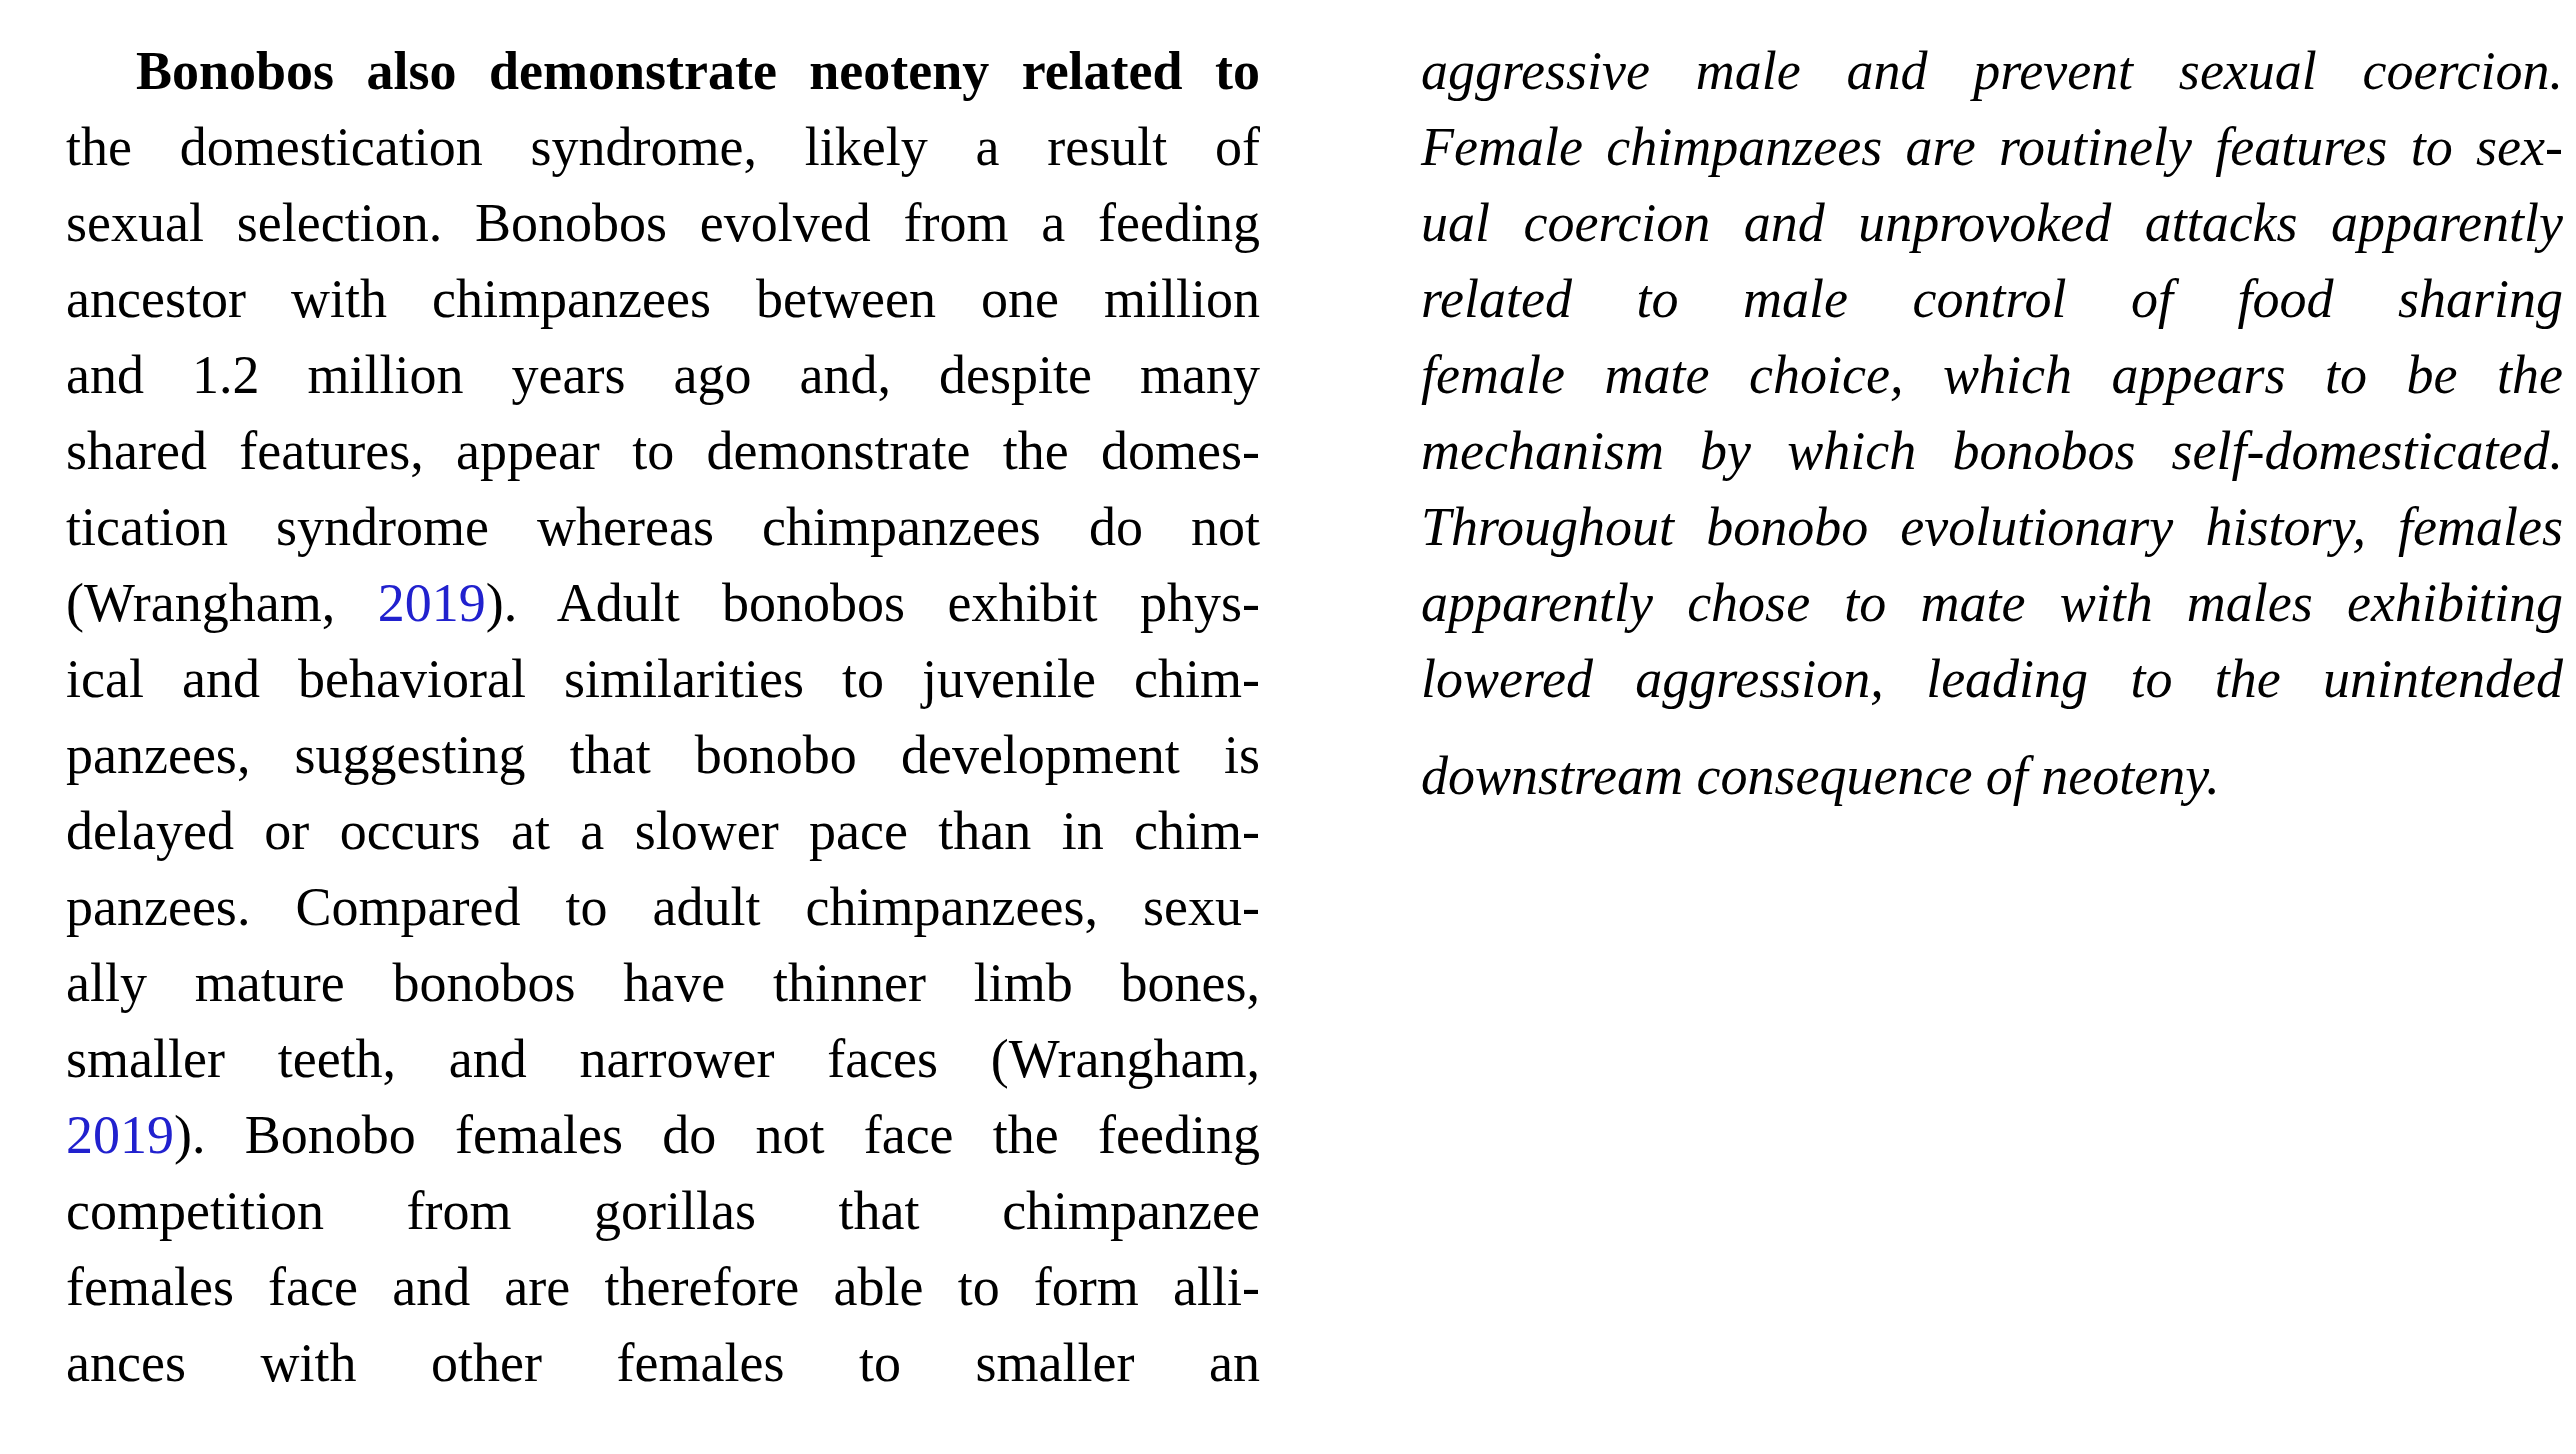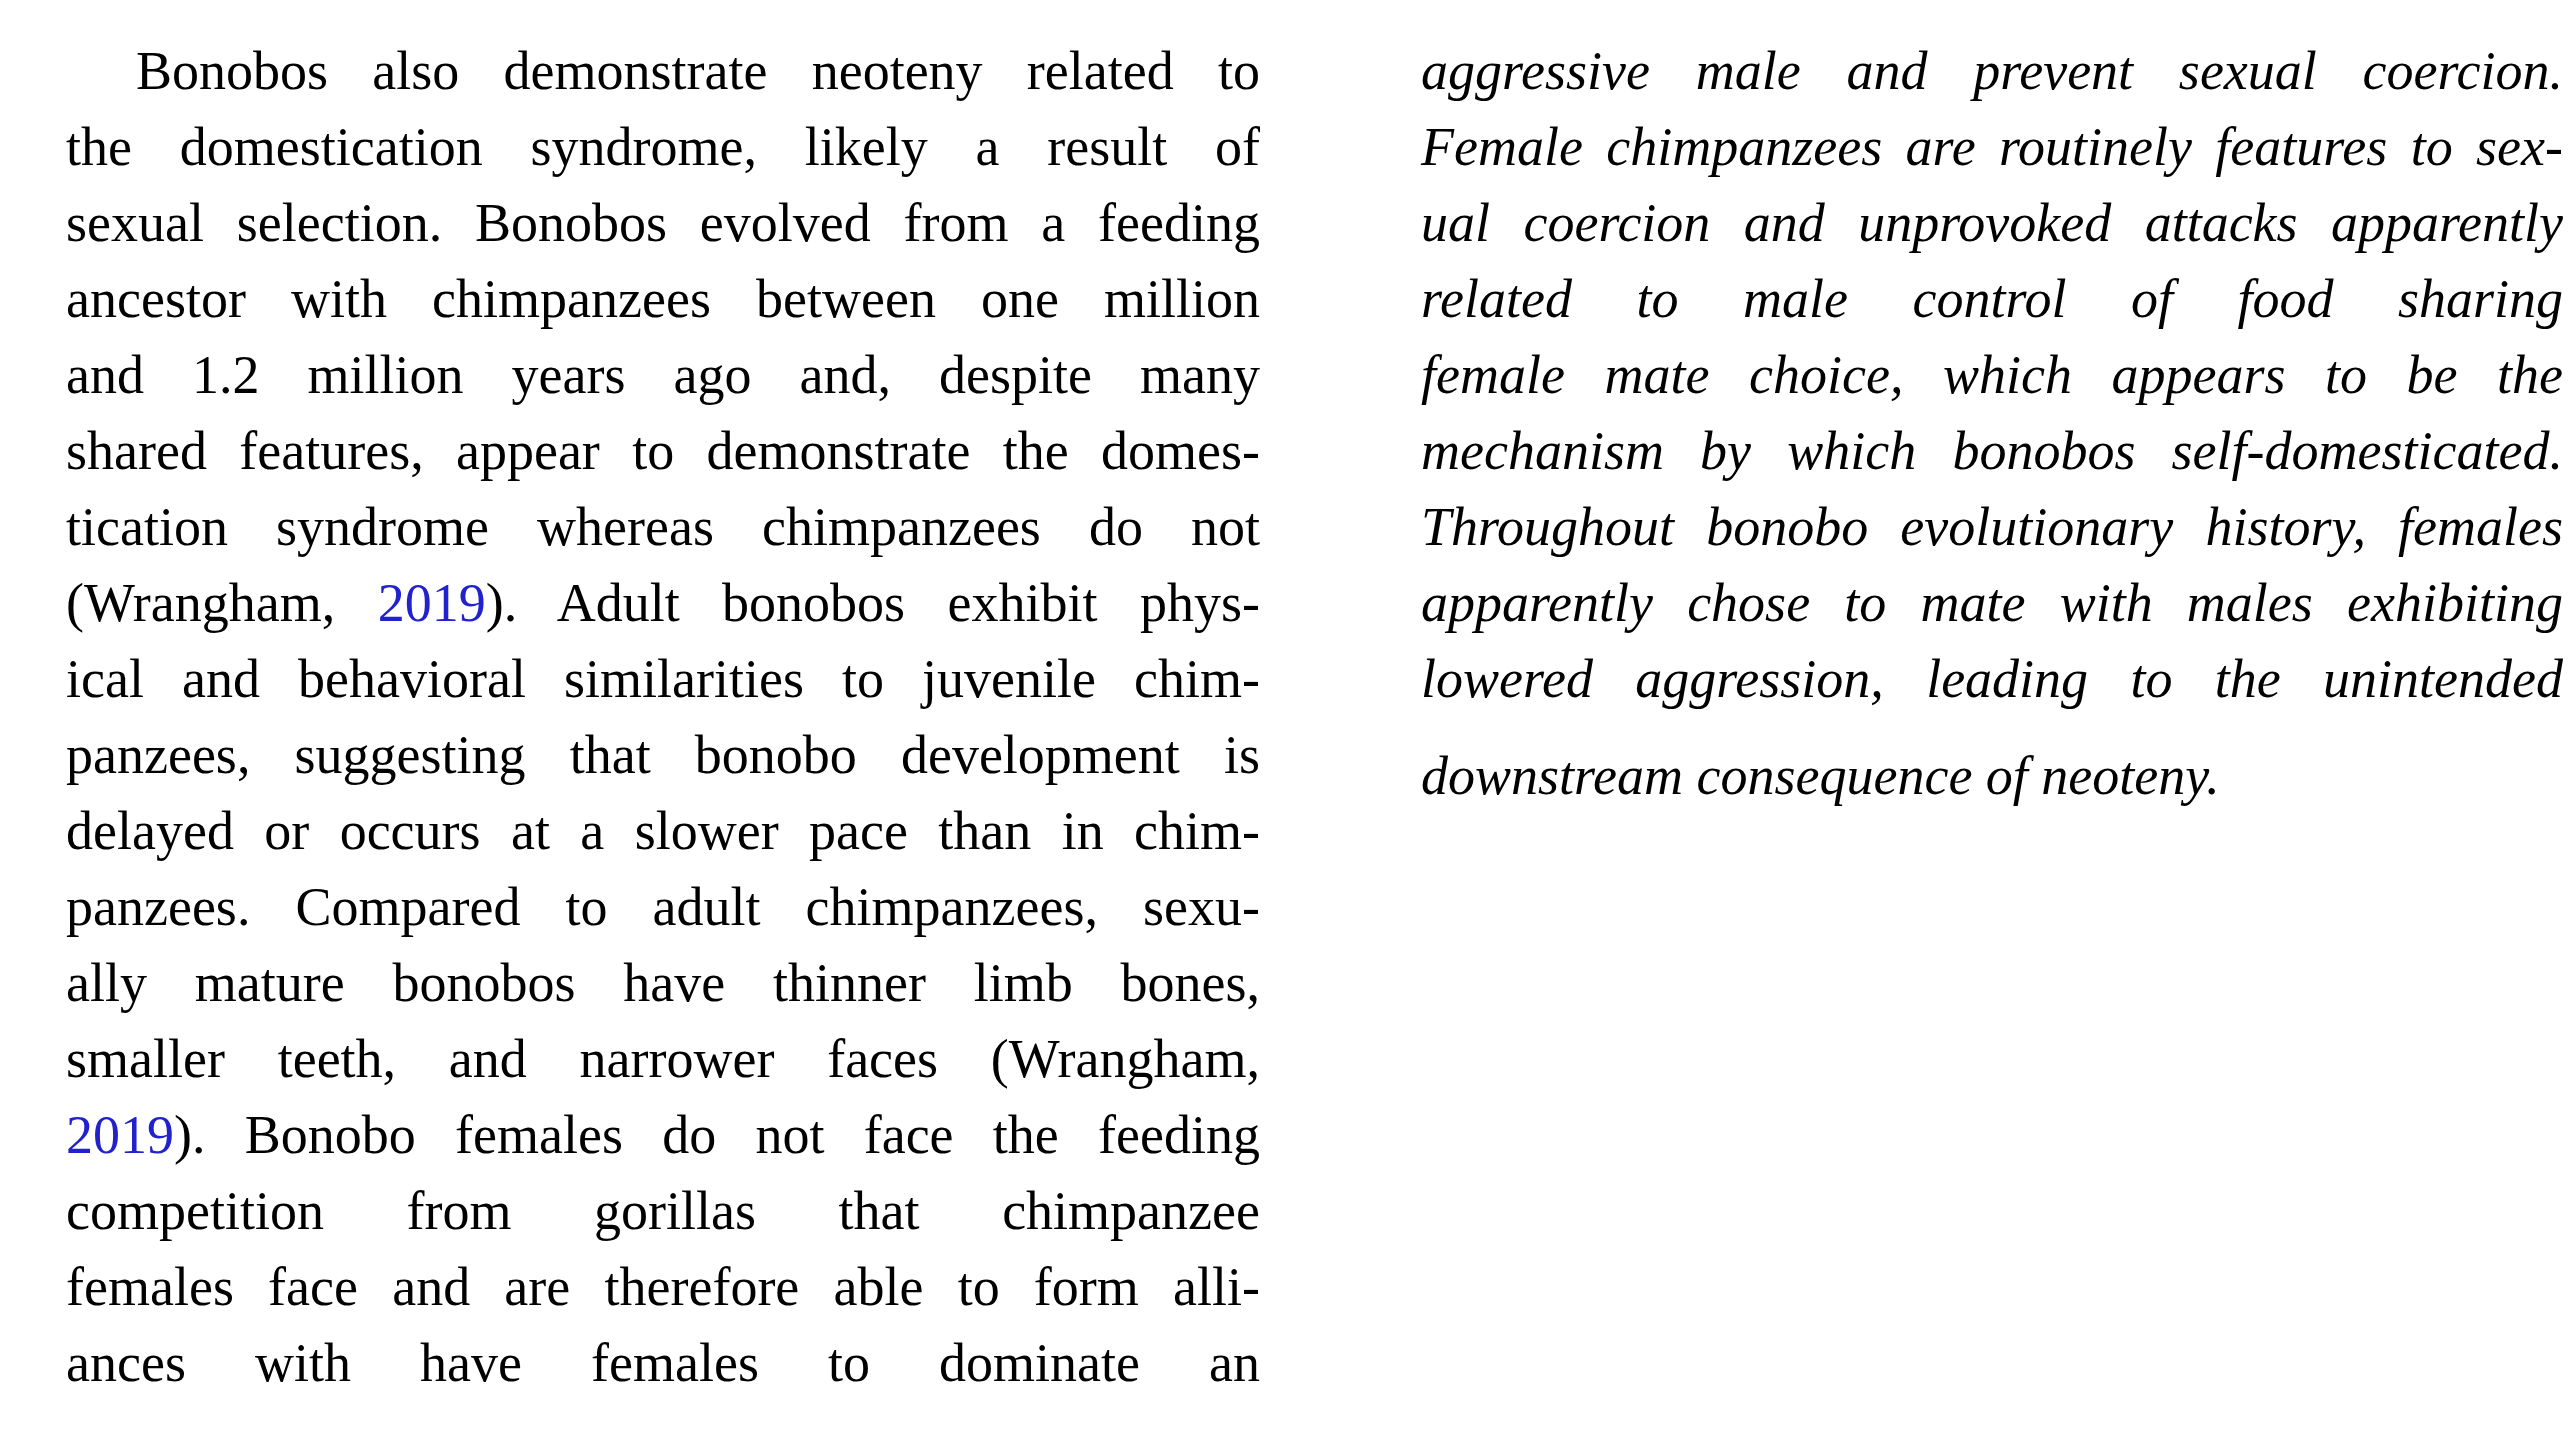--- a/index.html
+++ b/index.html
@@ -34,20 +34,21 @@
   .line {
     text-align: justify;
     text-align-last: justify;
   }
   .line.para-end {
     text-align-last: left;
     margin-top: 21px;
   }
   .line.indent {
     padding-left: 70px;
+    font-weight: bold;
   }
   .cite-link {
     color: #2121CE;
     text-decoration: none;
     cursor: pointer;
   }
 </style>
 </head>
 <body style="background: rgb(255, 255, 255);">
 
@@ -62,21 +63,21 @@
     <div class="line"><span>(Wrangham, </span><span class="cite-link" style="color: rgb(33, 33, 206);">2019</span><span>). Adult bonobos exhibit phys-</span></div>
     <div class="line"><span>ical and behavioral similarities to juvenile chim-</span></div>
     <div class="line"><span>panzees, suggesting that bonobo development is</span></div>
     <div class="line"><span>delayed or occurs at a slower pace than in chim-</span></div>
     <div class="line"><span>panzees. Compared to adult chimpanzees, sexu-</span></div>
     <div class="line"><span>ally mature bonobos have thinner limb bones,</span></div>
     <div class="line"><span>smaller teeth, and narrower faces (Wrangham,</span></div>
     <div class="line"><span class="cite-link" style="color: rgb(33, 33, 206);">2019</span><span>). Bonobo females do not face the feeding</span></div>
     <div class="line"><span>competition from gorillas that chimpanzee</span></div>
     <div class="line"><span>females face and are therefore able to form alli-</span></div>
-    <div class="line"><span>ances with have females to dominate an</span></div>
+    <div class="line"><span>ances with other females to smaller an</span></div>
   </div>
 
 <div id="col-right" class="text-column" style="color: rgb(0, 0, 0);">
     <div class="line"><span>aggressive male and prevent sexual coercion.</span></div>
     <div class="line"><span>Female chimpanzees are routinely features to sex-</span></div>
     <div class="line"><span>ual coercion and unprovoked attacks apparently</span></div>
     <div class="line"><span>related to male control of food sharing</span></div>
     <div class="line"><span>female mate choice, which appears to be the</span></div>
     <div class="line"><span>mechanism by which bonobos self-domesticated.</span></div>
     <div class="line"><span>Throughout bonobo evolutionary history, females</span></div>

